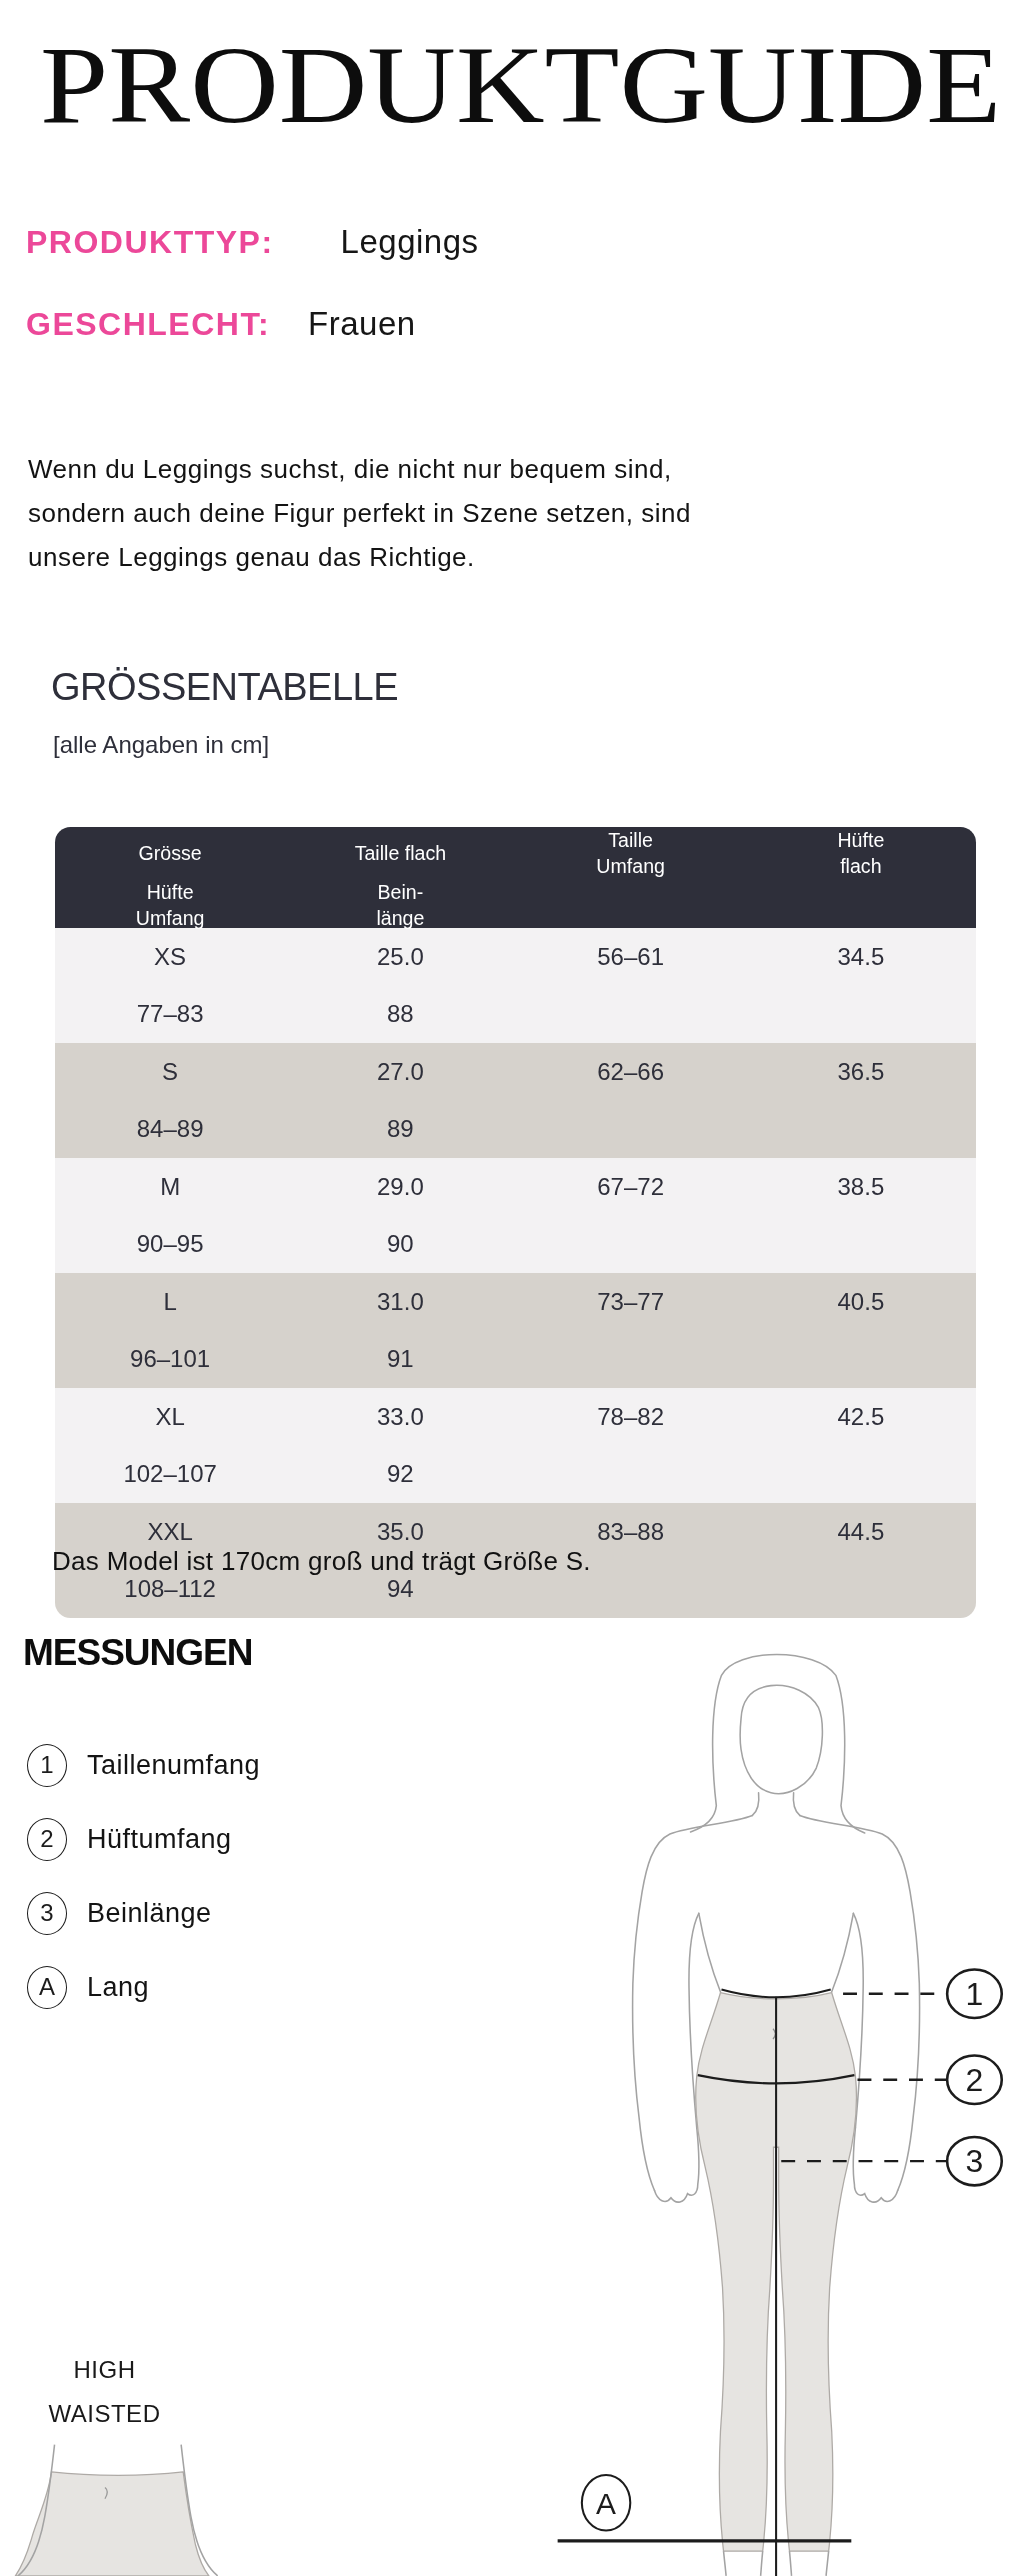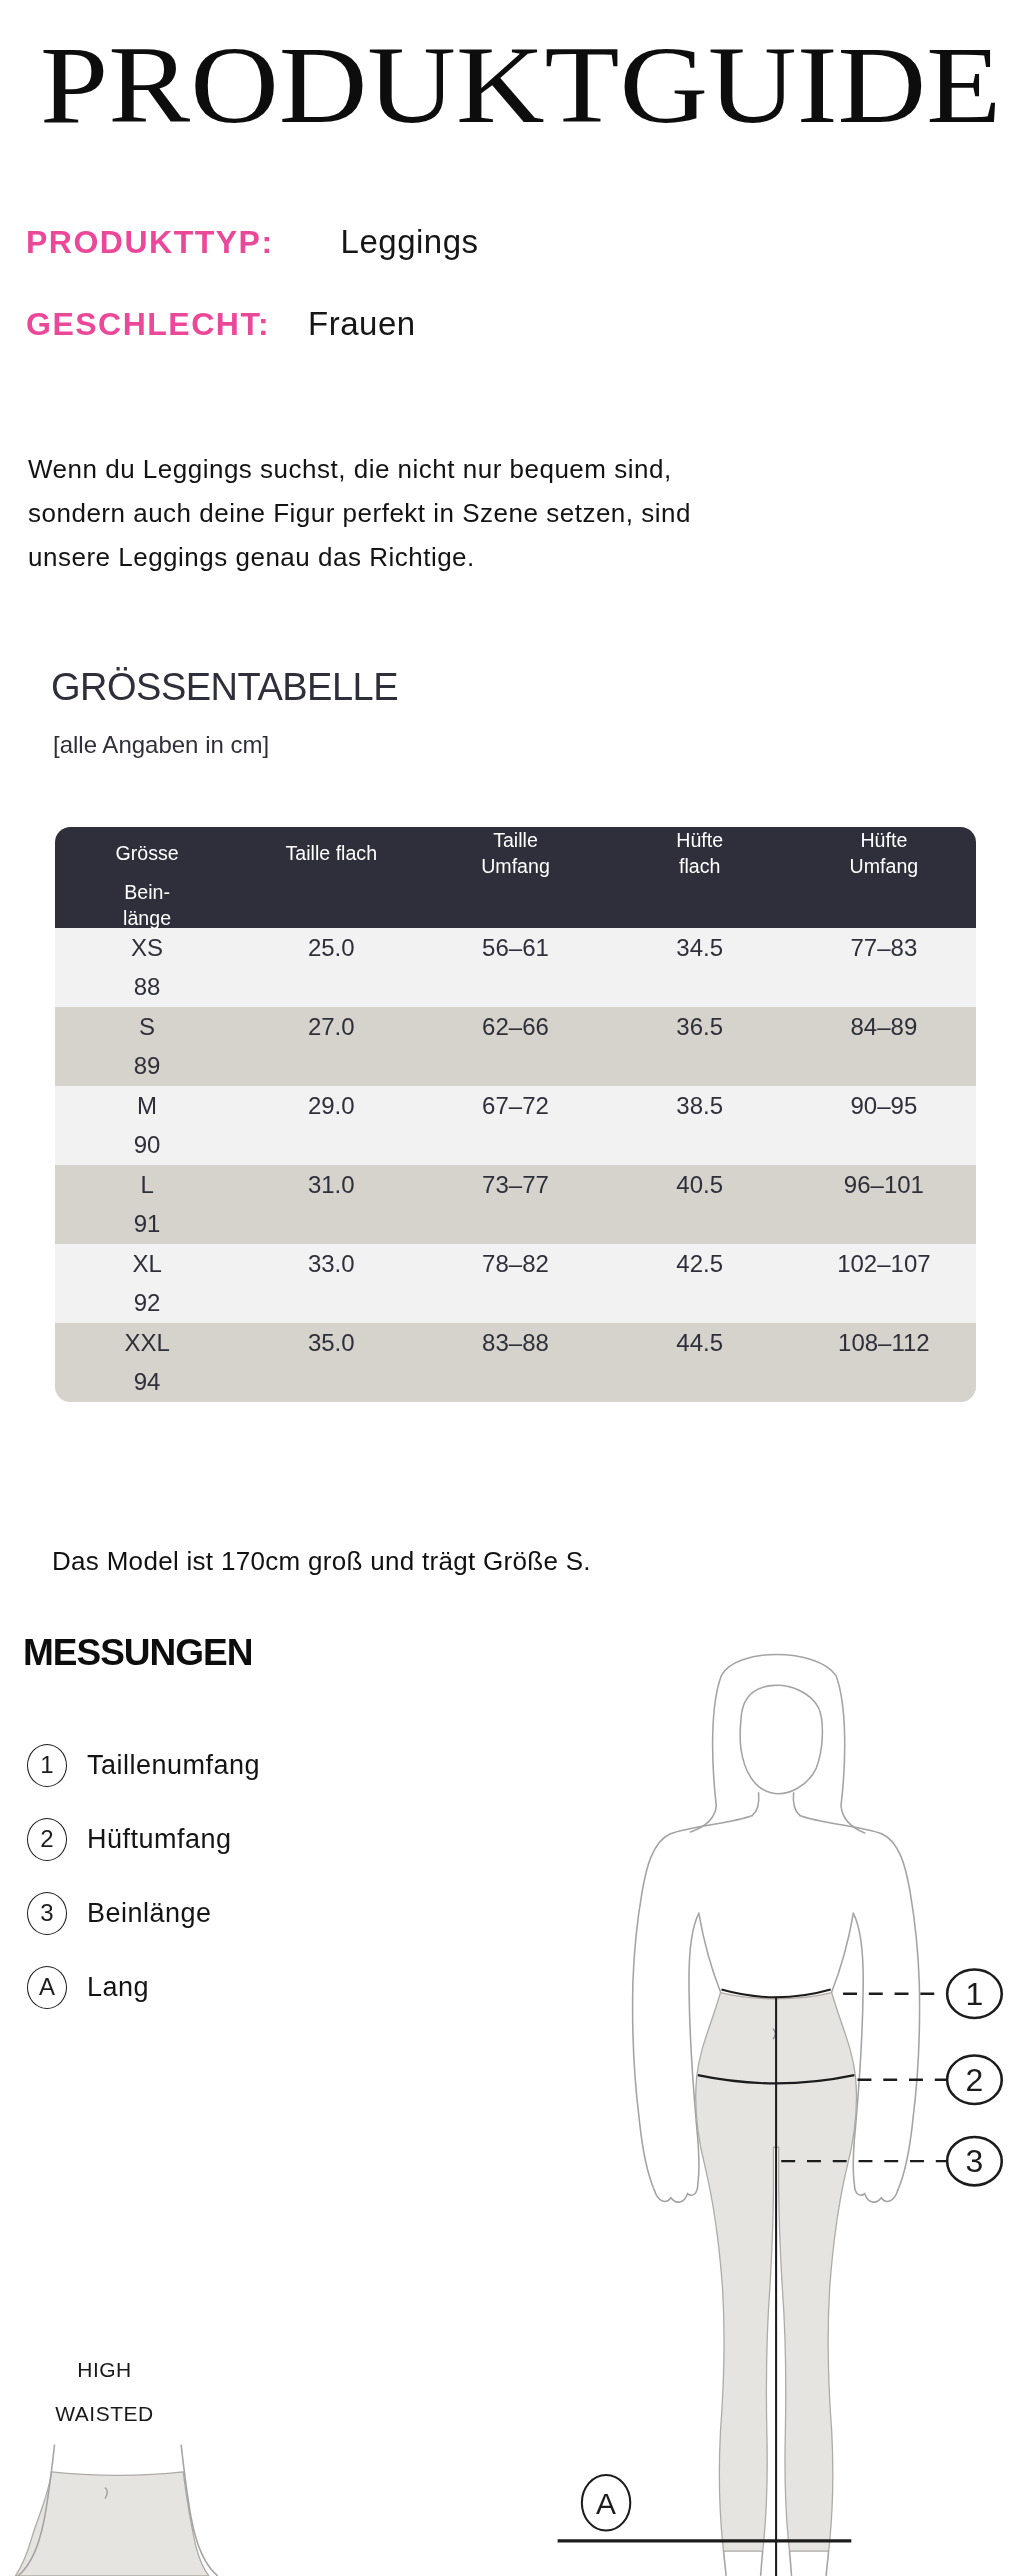--- a/index.html
+++ b/index.html
@@ -28,25 +28,25 @@
   .intro{position:absolute;left:28px;top:447px;font-size:26px;line-height:44px;letter-spacing:0.5px;color:#131313;}
 
   
   .st-heading{position:absolute;left:51px;top:666px;font-size:38px;font-weight:normal;letter-spacing:-0.5px;color:#2e2f3a;text-align:right;}
   .st-unit{position:absolute;left:53px;top:731px;font-size:24px;color:#2e2f3a;}
 
   
   .size-table{position:absolute;left:55px;top:827px;width:921px;}
   .t-head{
     height:101px;background:#2e2f3a;border-radius:15.5px 15.5px 0 0;
-    display:grid;grid-template-columns:repeat(5,1fr);
+    display:grid;grid-template-columns:repeat(4,1fr);
   }
   .t-head .cell{display:flex;flex-direction:column;align-items:center;justify-content:center;
     color:#ffffff;font-size:19.6px;line-height:26px;}
-  .t-row{height:79px;display:grid;grid-template-columns:repeat(5,1fr);}
+  .t-row{height:115px;display:grid;grid-template-columns:repeat(4,1fr);}
   .t-row .cell{display:flex;align-items:center;justify-content:center;
     font-size:24px;color:#2e2f3a;}
   .t-row.light{background:#f3f2f3;}
   .t-row.beige{background:#d6d2cc;}
   .t-row.last{border-radius:0 0 15.5px 15.5px;}
 
   .model-note{position:absolute;left:52px;top:1546px;font-size:26px;color:#111111;letter-spacing:0.3px;}
 
   
   .m-heading{position:absolute;left:23px;top:1632px;font-size:37px;font-weight:bold;letter-spacing:-1px;color:#0d0d0d;}
@@ -56,21 +56,21 @@
     display:flex;align-items:center;justify-content:center;flex:0 0 auto;
     font-size:24px;color:#1c1c1c;}
   .m-label{margin-left:20px;font-size:27px;color:#141414;letter-spacing:0.5px;}
 
   
   .figure-svg{position:absolute;left:536px;top:1633px;}
   .torso-svg{position:absolute;left:0px;top:2442px;}
 
   
   .fit-label{position:absolute;left:27px;top:2348px;width:155px;text-align:center;
-    font-size:21px;line-height:44px;letter-spacing:0.5px;color:#191919;}
+    font-size:24px;line-height:44px;letter-spacing:0.5px;color:#191919;}
 </style>
 </head>
 <body>
 
 <div class="page">
 
   <svg class="title-svg" width="994" height="129" viewBox="0 0 1930 250">
     <text x="6" y="200" font-family="Liberation Serif, serif" font-size="212" fill="#0d0d0d" textLength="1866" lengthAdjust="spacingAndGlyphs">PRODUKTGUIDE</text>
   </svg>
 

